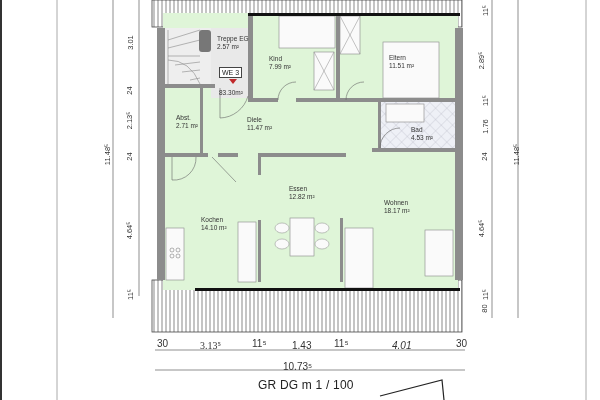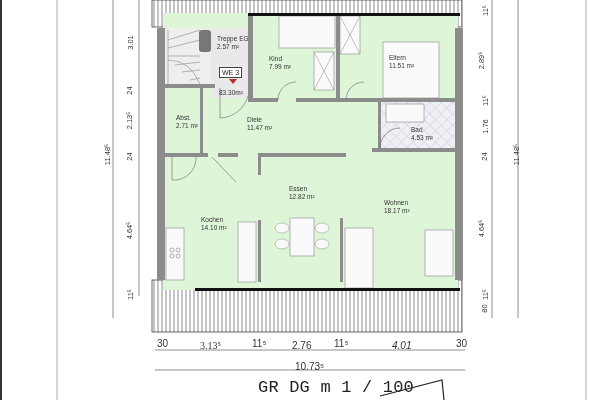--- a/index.html
+++ b/index.html
@@ -2,21 +2,21 @@
 <html><head>
 <meta charset="utf-8">
 <style>
   html, body { margin:0; padding:0; }
   body { width:600px; height:400px; background:#ffffff; position:relative; overflow:hidden;
          font-family:"Liberation Sans", sans-serif; color:#222; }
   #plan { position:absolute; left:0; top:0; width:600px; height:400px; }
   .lbl { position:absolute; font-size:6.5px; line-height:8px; color:#333; white-space:nowrap; }
   .dim { position:absolute; font-size:10px; color:#333; white-space:nowrap; }
   .dimv { position:absolute; font-size:7.5px; color:#333; white-space:nowrap; transform:rotate(-90deg); transform-origin:center center; }
-  .title { position:absolute; left:258px; top:378px; font-size:17px; color:#222; letter-spacing:0.2px;font-family:Liberation Mono, monospace; }
+  .title { position:absolute; left:258px; top:378px; font-size:12px; color:#222; letter-spacing:0.2px; }
   .we-badge { position:absolute; left:219px; top:67px; border:1px solid #444; background:#fff; font-size:7px; padding:0 2px; line-height:9px; }
 </style>
 </head>
 <body>
 
 <svg id="plan" viewBox="0 0 600 400" width="600" height="400">
   <defs>
     <pattern id="hatch" width="4" height="4" patternUnits="userSpaceOnUse">
       <line x1="2" y1="0" x2="2" y2="4" stroke="#555" stroke-width="0.7"></line>
     </pattern>
@@ -183,19 +183,19 @@
 <div class="dimv" style="left:478px;top:122px;">1.76</div>
 <div class="dimv" style="left:480px;top:152px;">24</div>
 <div class="dimv" style="left:473px;top:224px;">4.64⁵</div>
 <div class="dimv" style="left:480px;top:290px;">11⁵</div>
 <div class="dimv" style="left:480px;top:304px;">80</div>
 <div class="dimv" style="left:506px;top:150px;">11.48⁵</div>
 
 <div class="dim" style="left:157px;top:338px;">30</div>
 <div class="dim" style="left:200px;top:340px;font-family:Liberation Serif, serif;">3.13⁵</div>
 <div class="dim" style="left:252px;top:338px;">11⁵</div>
-<div class="dim" style="left:292px;top:340px;">2.76</div>
+<div class="dim" style="left:292px;top:340px;">1.43</div>
 <div class="dim" style="left:334px;top:338px;">11⁵</div>
 <div class="dim" style="left:392px;top:340px;font-style:italic;">4.01</div>
 <div class="dim" style="left:456px;top:338px;">30</div>
-<div class="dim" style="left:295px;top:361px;">10.73⁵</div>
+<div class="dim" style="left:283px;top:361px;">10.73⁵</div>
 
 <div class="title">GR DG   m 1 / 100</div>
 
 </body></html>

